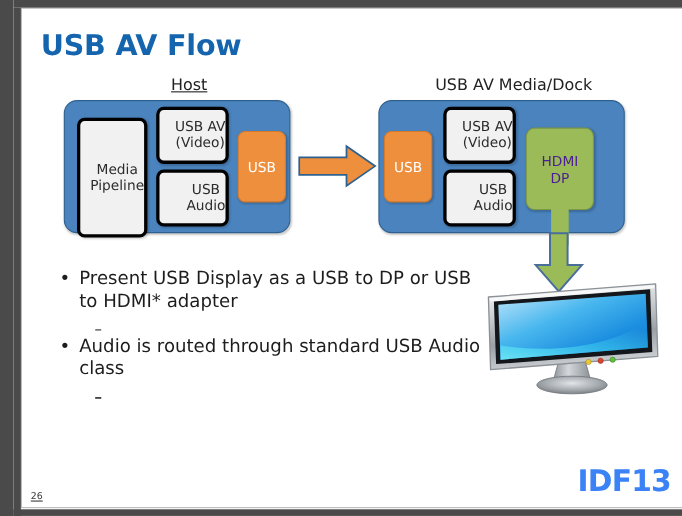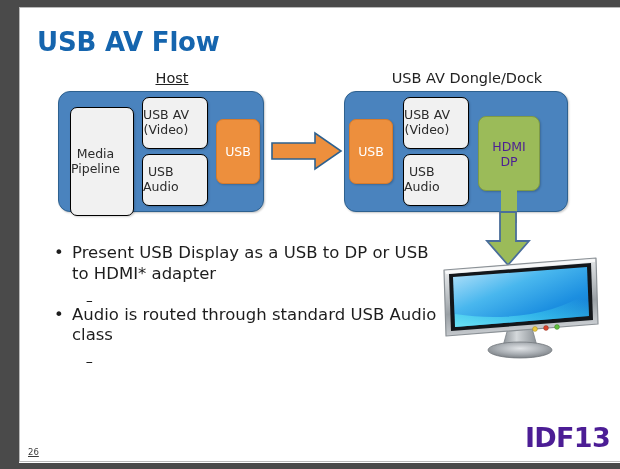--- a/index.html
+++ b/index.html
@@ -82,26 +82,26 @@
     box-sizing: border-box;
     box-shadow: 1px 1px 2px rgba(0,0,0,0.22);
   }
   #host-box   { left: 46px;  top: 91px; width: 206px; height: 121px; }
   #dongle-box { left: 332px; top: 91px; width: 224px; height: 121px; }
 
   
   .white-box {
     position: absolute;
     background: #F1F1F1;
-    border: 1px solid #000000;
+    border: 3px solid #000000;
     border-radius: 7px;
     box-sizing: border-box;
     display: flex;
     align-items: center;
-    justify-content: flex-start;
+    justify-content: flex-end;
     text-align: center;
     font-size: 12.5px;
     color: #2b2b2b;
     line-height: 1.18;
     box-shadow: 1px 1px 2px rgba(0,0,0,0.18);
   }
   
   #host-media { left: 58px;  top: 97px;  width: 64px;  height: 109px; margin-top: 10px; }
   #host-av    { left: 130px; top: 97px;  width: 66px;  height: 52px; }
   #host-audio { left: 130px; top: 154px; width: 66px;  height: 52px; }
@@ -212,35 +212,35 @@
     left: 16px; bottom: 12px;
     font-size: 8.5px;
     color: #3c3c3c;
     text-decoration: underline;
   }
   #idf-logo {
     position: absolute;
     right: 22px; bottom: 16px;
     font-size: 27px;
     font-weight: bold;
-    color: #4c1d95;
+    color: #3b82f6;
     letter-spacing: -0.7px;
   }
 </style>
 </head>
 <body>
 
 <div id="slide">
 
   <div class="inner-border"></div>
 
   <div id="title">USB AV Flow</div>
 
   <div class="diag-label" id="label-host">Host</div>
-  <div class="diag-label" id="label-dongle">USB AV Dongle/Dock</div>
+  <div class="diag-label" id="label-dongle">USB AV Media/Dock</div>
 
   <div class="blue-box" id="host-box"></div>
 
   <div class="white-box" id="host-media">
     <span>
       <span>Media</span><br>
       <span>Pipeline</span>
     </span>
   </div>
 

